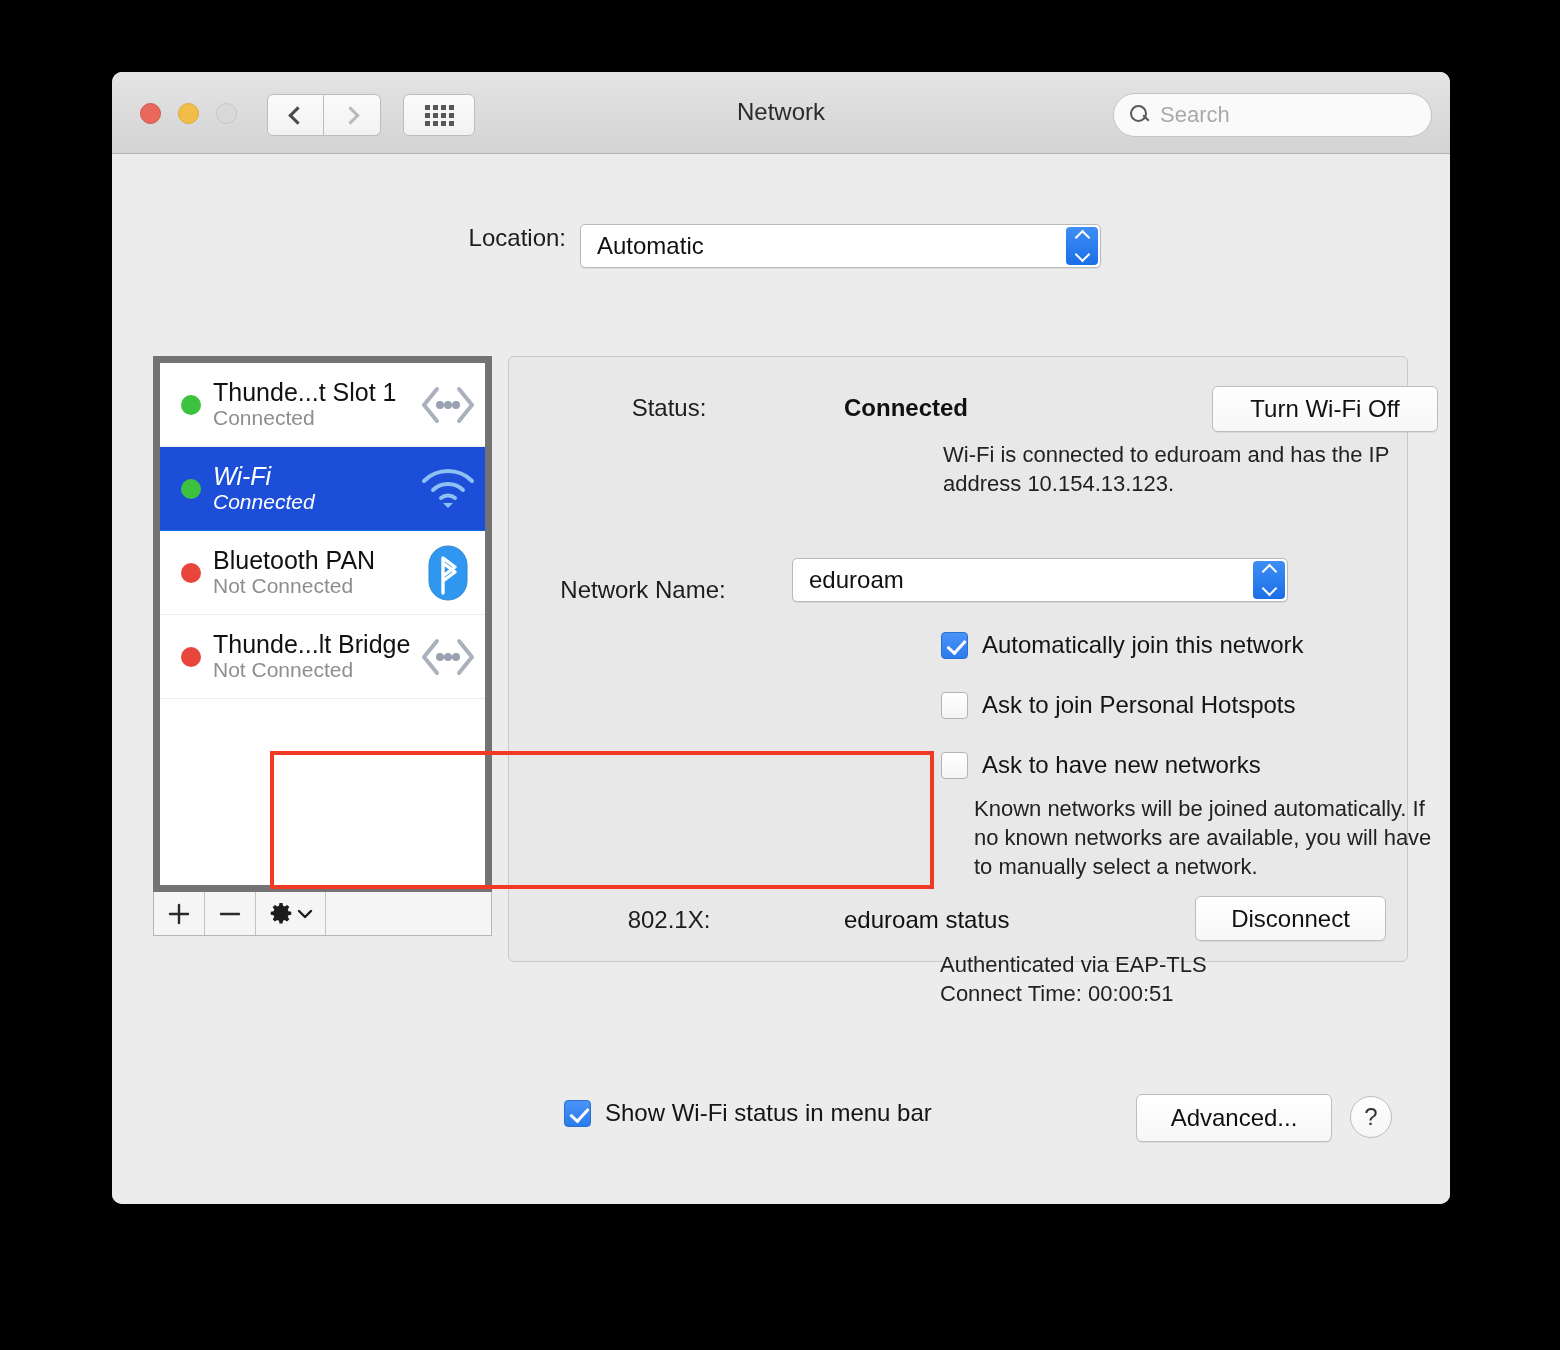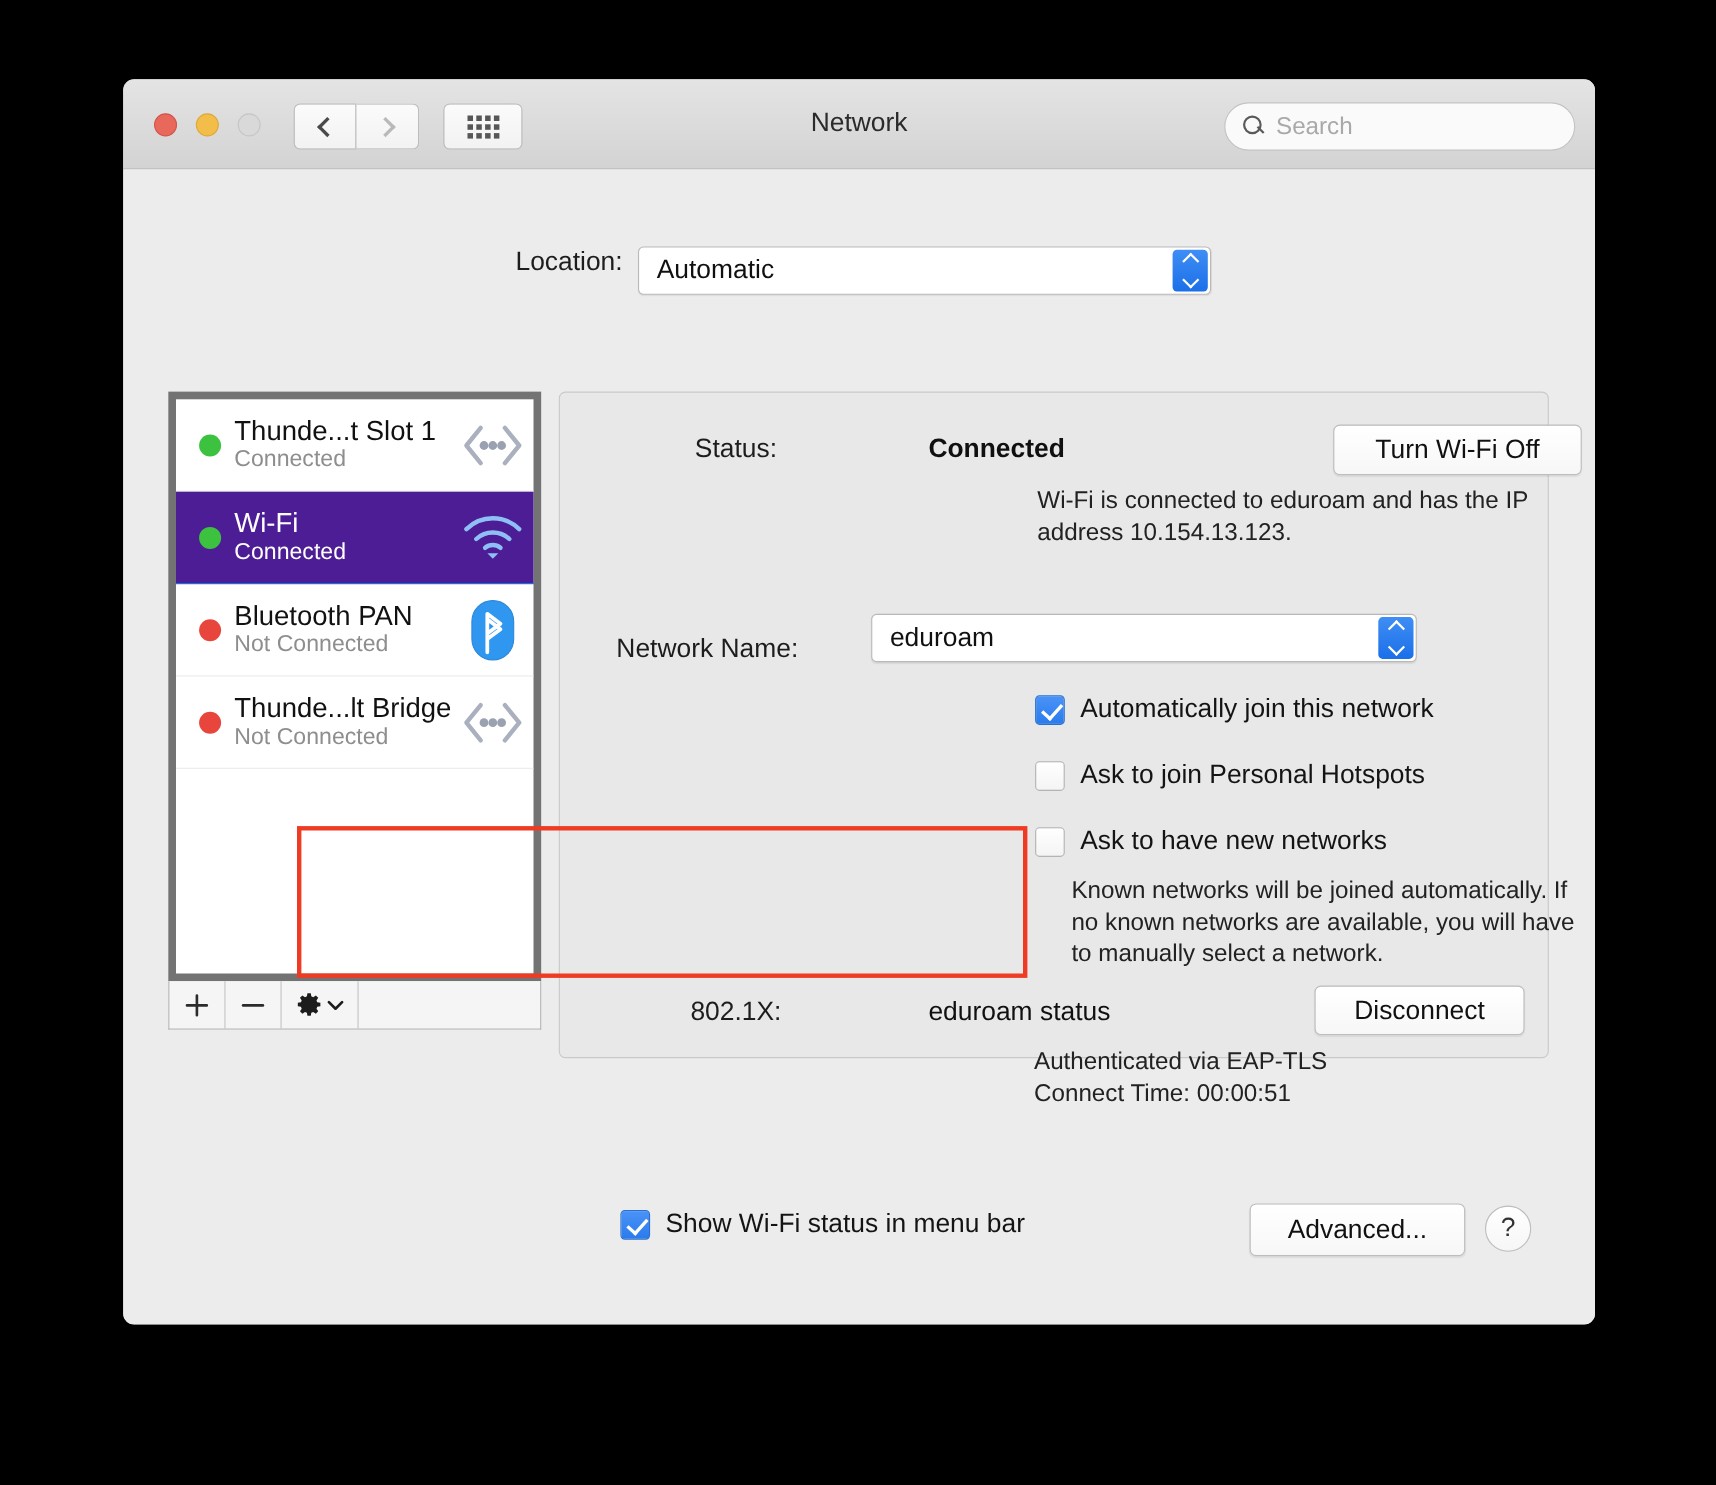--- a/index.html
+++ b/index.html
@@ -117,21 +117,21 @@
   #sidebar {
     position: absolute; left: 41px; top: 202px;
     width: 339px; height: 536px;
     background: #fff; border: 7px solid #737373;
   }
   .iface {
     position: relative; height: 84px;
     display: flex; align-items: center;
     border-bottom: 1px solid #ececec;
   }
-  .iface.selected { background: #4c1d95; border-bottom-color: #1a6fe0; }
+  .iface.selected { background: #1d4ed8; border-bottom-color: #1a6fe0; font-style: italic; }
   .led { width: 20px; height: 20px; border-radius: 50%; margin-left: 21px; flex: none; }
   .led.green { background: #3cc23f; }
   .led.red { background: #e8453c; }
   .iface-txt { margin-left: 12px; flex: 1; min-width: 0; }
   .iface-name { font-size: 25px; color: #111; line-height: 1.12; white-space: nowrap; }
   .iface-state { font-size: 21px; color: #8e8e8e; line-height: 1.15; }
   .iface.selected .iface-name, .iface.selected .iface-state { color: #fff; }
   .iface-icon { width: 62px; margin-right: 6px; flex: none; display: flex; align-items: center; justify-content: center; }
 
   #sidebar-toolbar {

